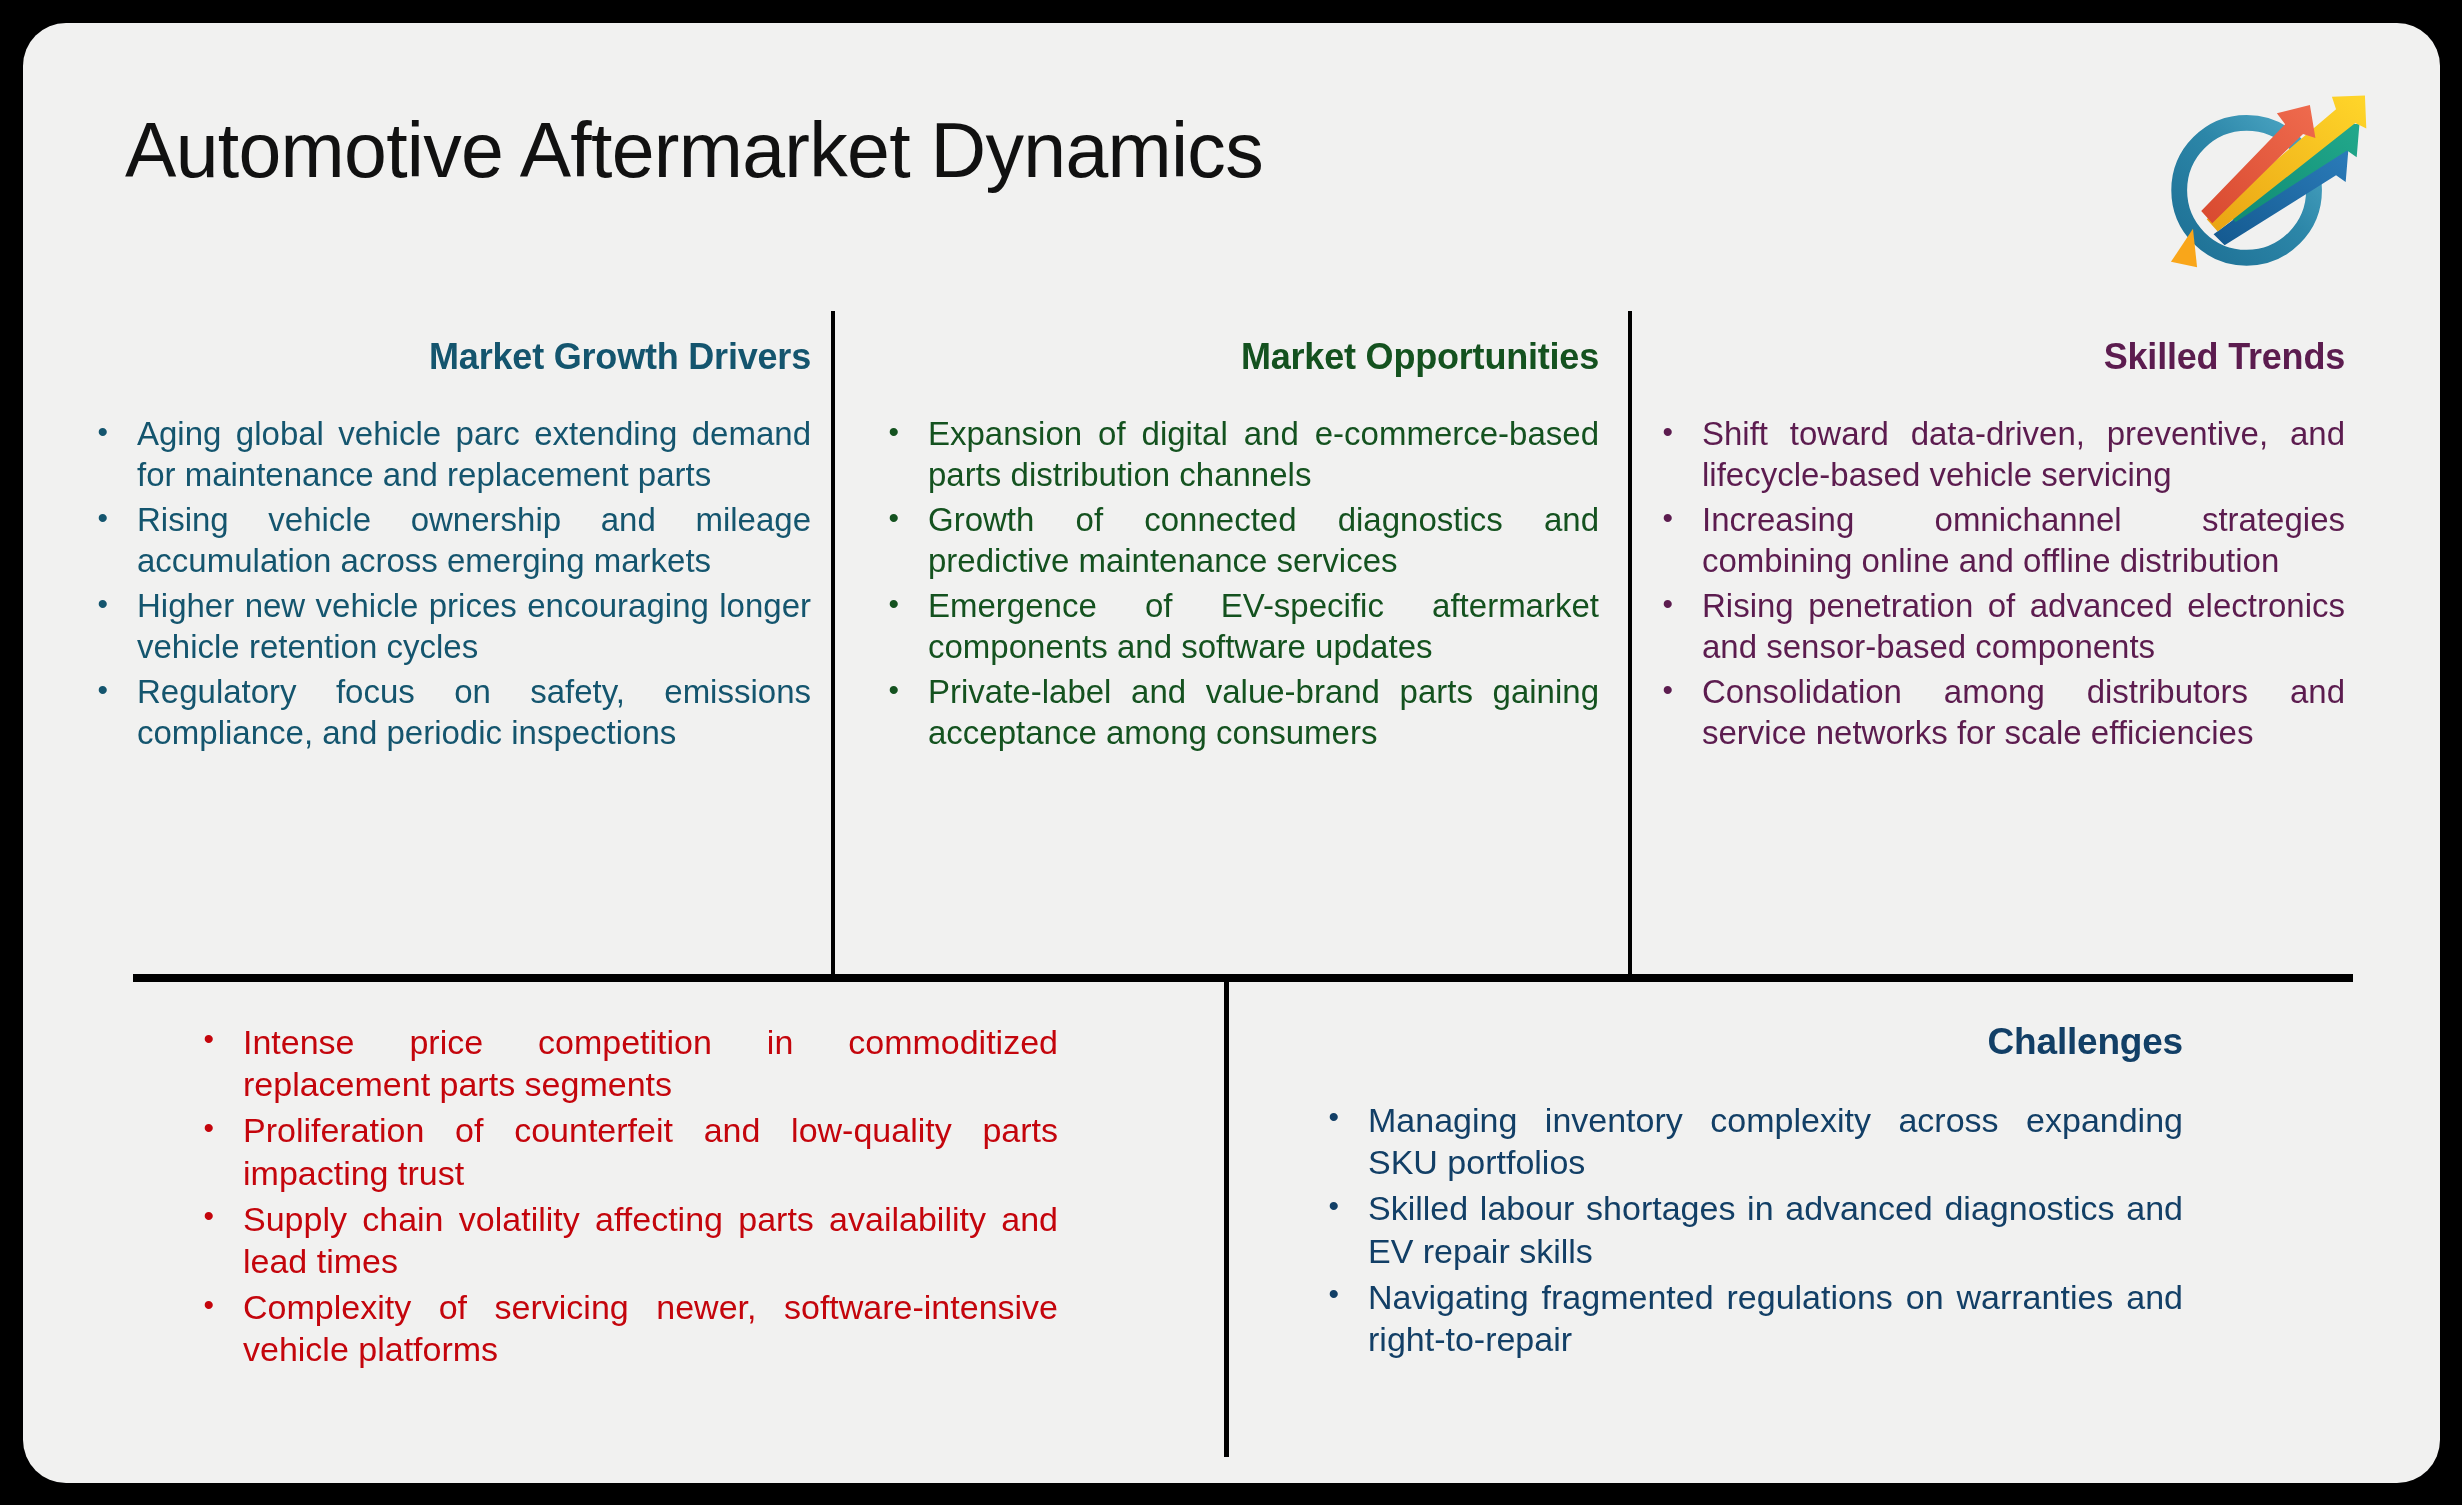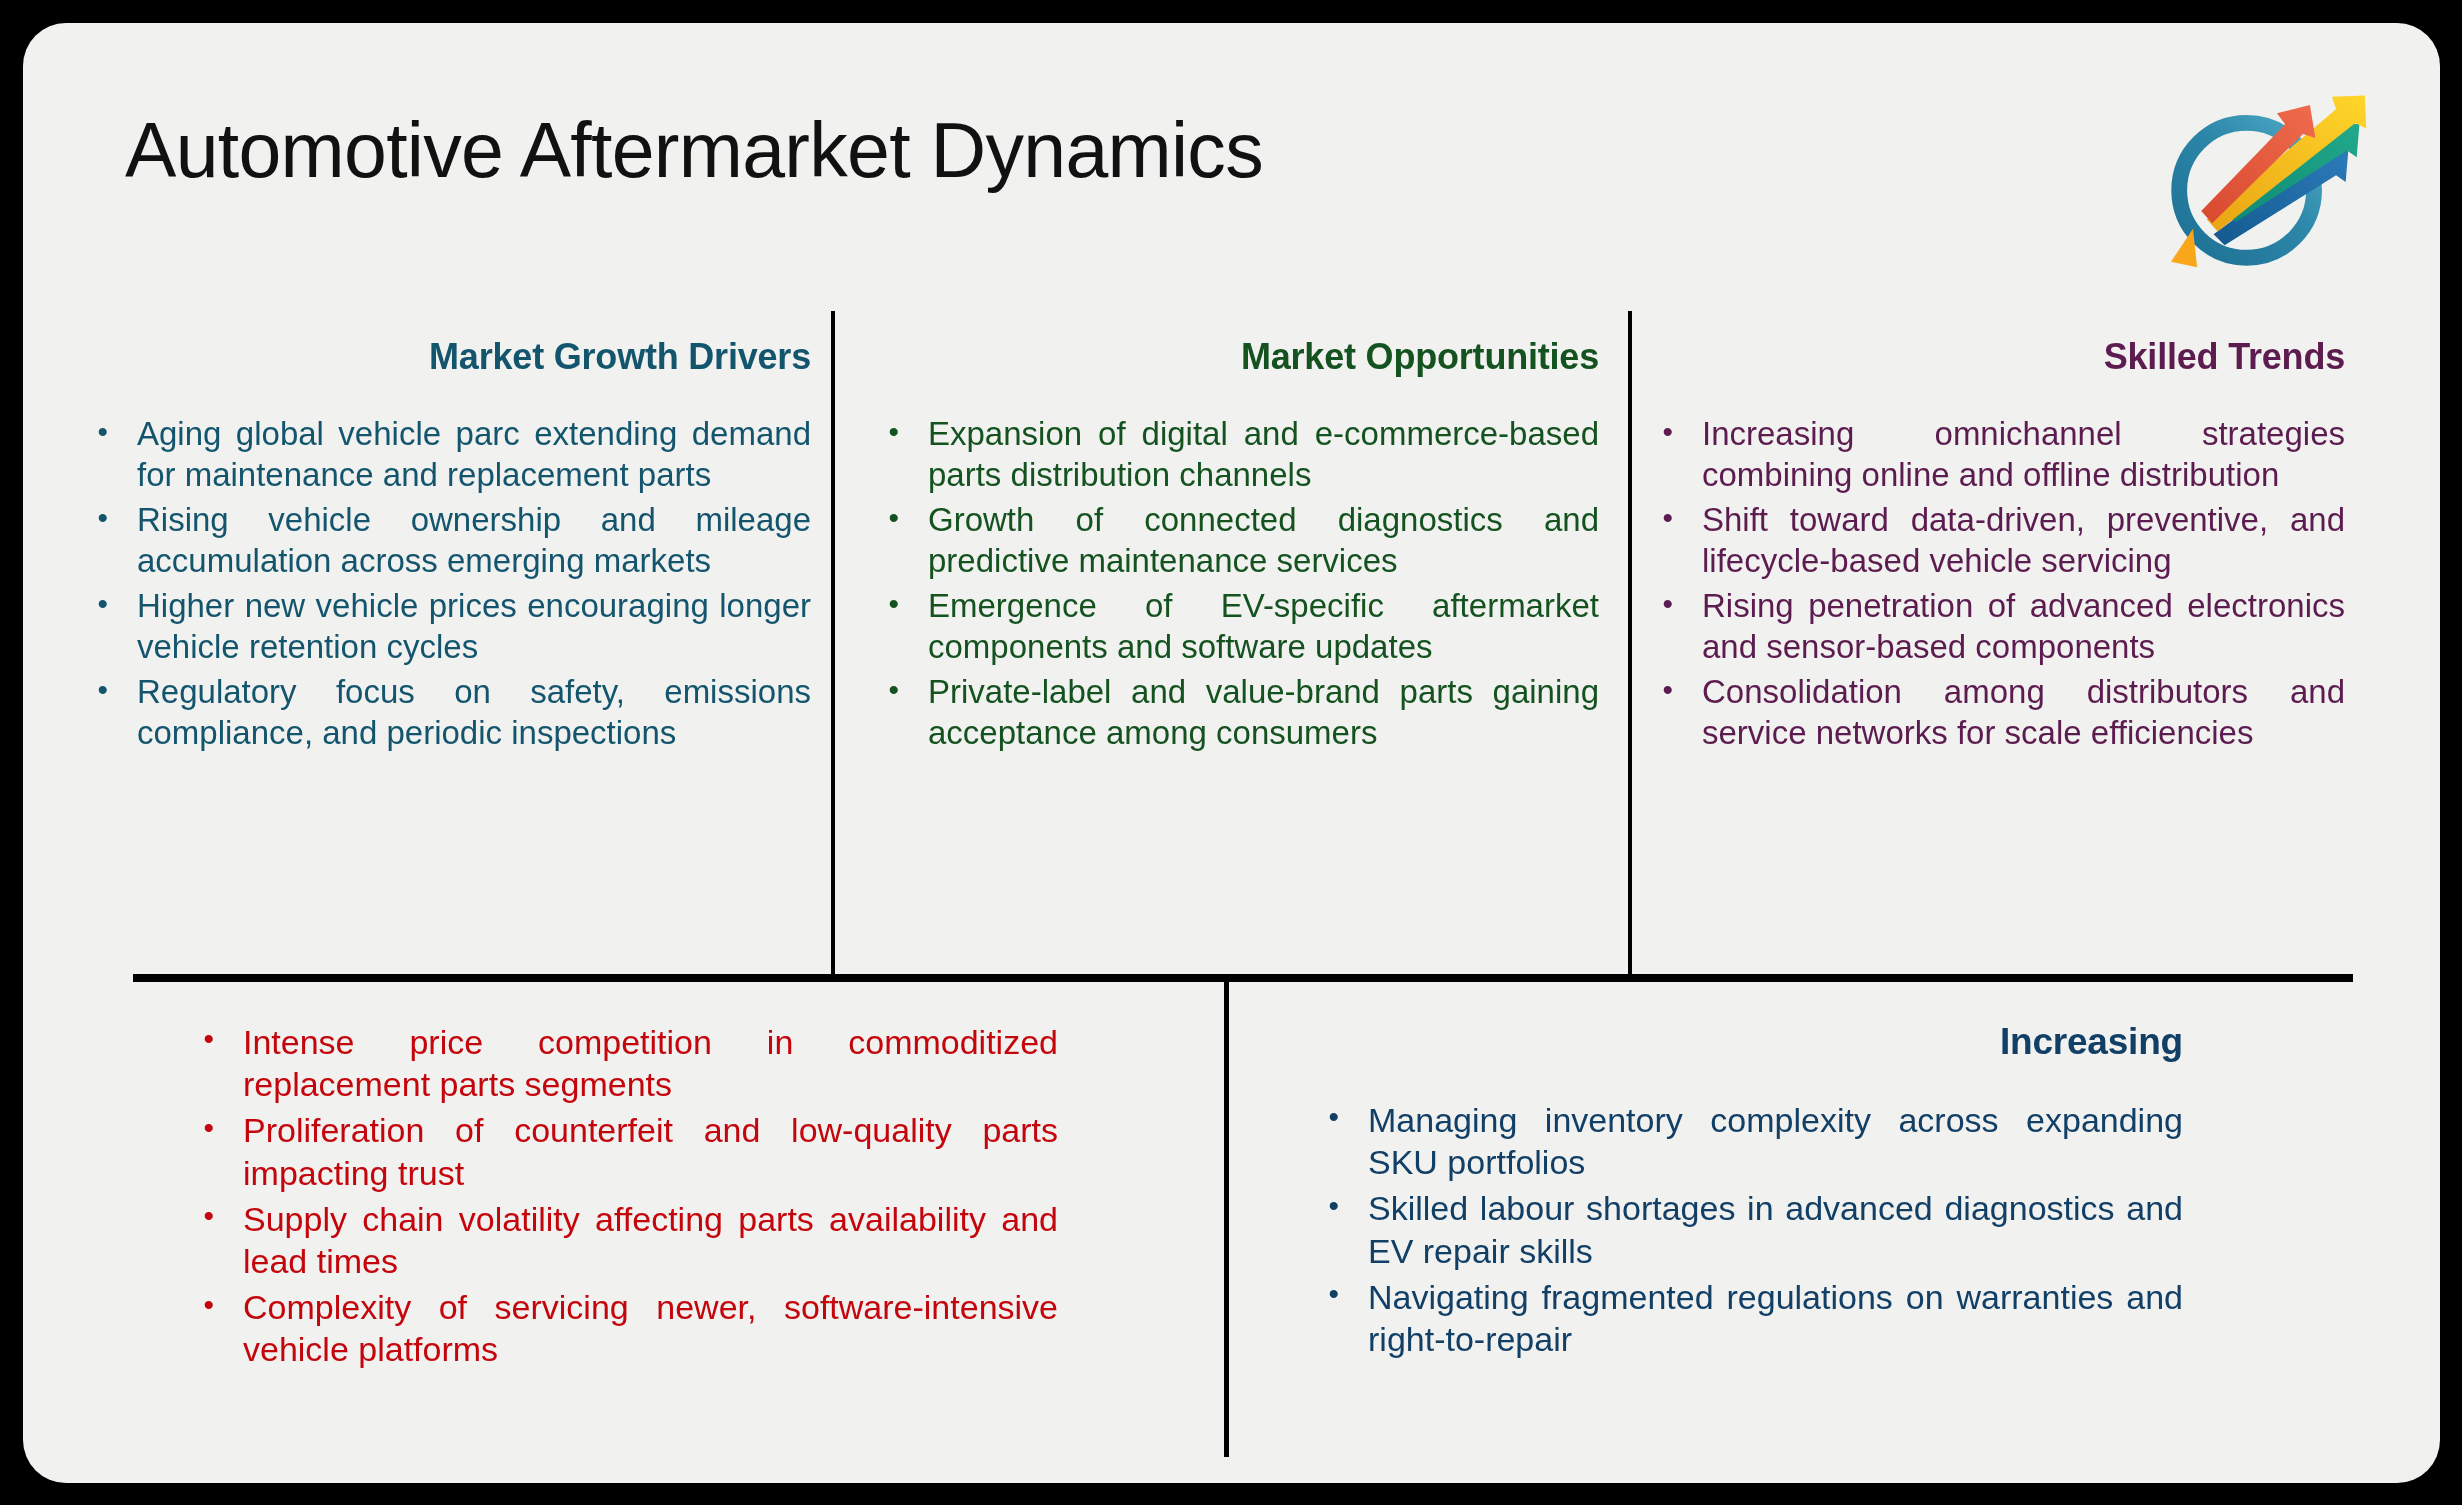--- a/index.html
+++ b/index.html
@@ -237,26 +237,26 @@
         <li>
             <span>Private-label and value-brand parts gaining acceptance among consumers</span>
           </li>
       </ul>
     </div>
 
     <div class="quad" id="quad-trends">
       <div class="quad-title">Skilled Trends</div>
       <ul class="bullets">
         <li>
+            <span>Shift toward data-driven, preventive, and lifecycle-based vehicle servicing</span>
+          </li>
+        <li>
             <span>Increasing omnichannel strategies combining online and offline distribution</span>
           </li>
         <li>
-            <span>Shift toward data-driven, preventive, and lifecycle-based vehicle servicing</span>
-          </li>
-        <li>
             <span>Rising penetration of advanced electronics and sensor-based components</span>
           </li>
         <li>
             <span>Consolidation among distributors and service networks for scale efficiencies</span>
           </li>
       </ul>
     </div>
 
     <div class="quad" id="quad-restraints">
       <ul class="bullets">
@@ -269,21 +269,21 @@
         <li>
             <span>Supply chain volatility affecting parts availability and lead times</span>
           </li>
         <li>
             <span>Complexity of servicing newer, software-intensive vehicle platforms</span>
           </li>
       </ul>
     </div>
 
     <div class="quad" id="quad-challenges">
-      <div class="quad-title">Increasing</div>
+      <div class="quad-title">Challenges</div>
       <ul class="bullets">
         <li>
             <span>Managing inventory complexity across expanding SKU portfolios</span>
           </li>
         <li>
             <span>Skilled labour shortages in advanced diagnostics and EV repair skills</span>
           </li>
         <li>
             <span>Navigating fragmented regulations on warranties and right-to-repair</span>
           </li>

